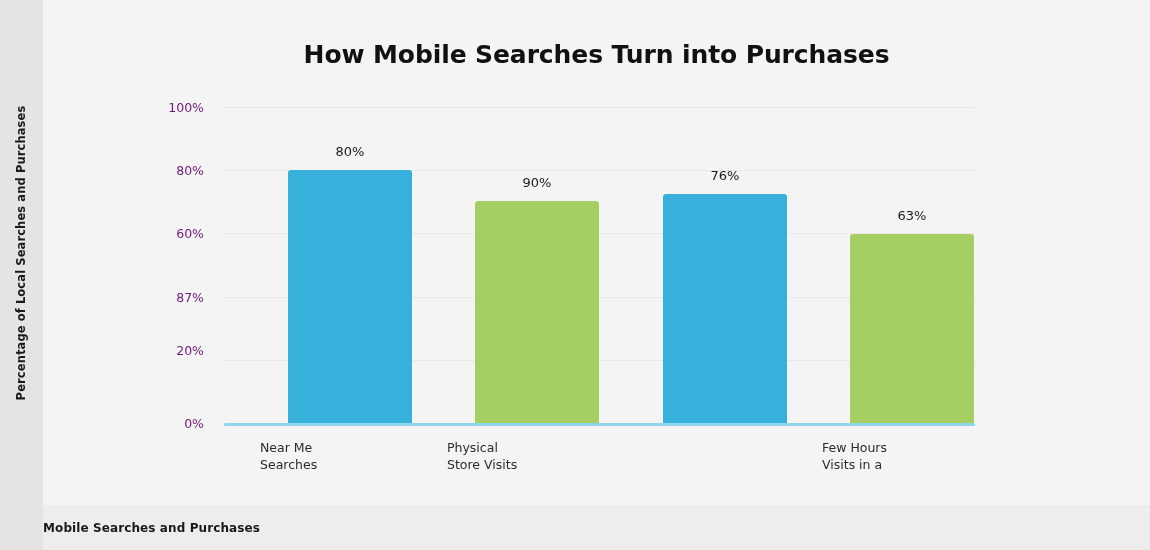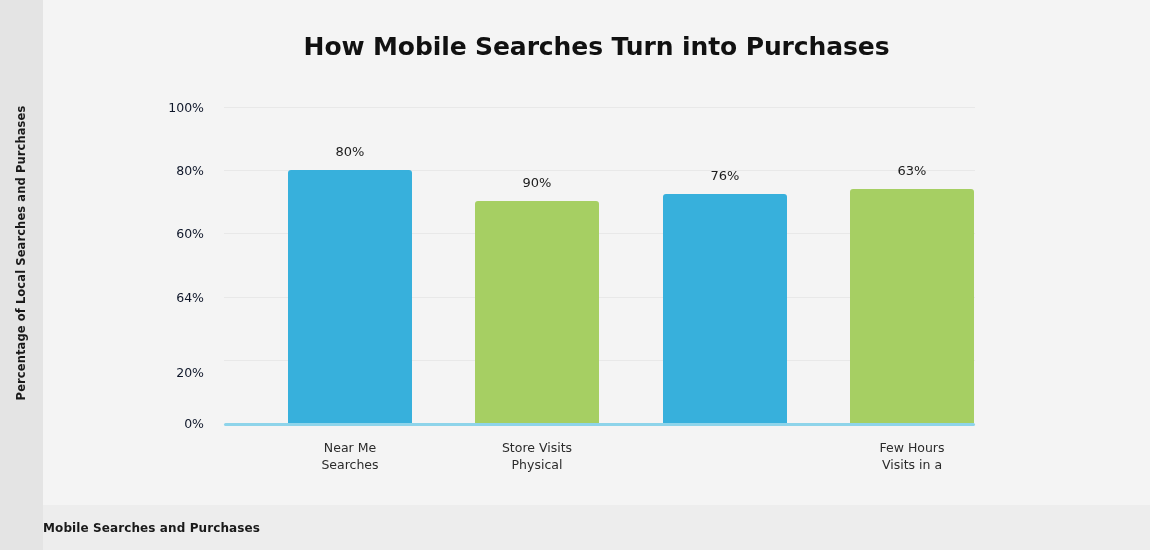--- a/index.html
+++ b/index.html
@@ -69,21 +69,21 @@
     font-size: 12px;
     font-weight: bold;
     color: #1a1a1a;
     letter-spacing: .1px;
   }
 
   
   .chart-title {
     position: absolute;
     left: 43px;
-    top: 32px;
+    top: 40px;
     width: 1107px;
     text-align: center;
     font-size: 25px;
     font-weight: bold;
     color: #111111;
     letter-spacing: -0.1px;
   }
 
   
   .plot {
@@ -110,21 +110,21 @@
     border-radius: 2px;
   }
 
   
   .ytick {
     position: absolute;
     right: 100%;
     margin-right: 20px;
     transform: translateY(-50%);
     font-size: 12.5px;
-    color: #0f172a;
+    color: #701a75;
     white-space: nowrap;
   }
 
   
   .bar {
     position: absolute;
     bottom: 0;
     width: 124px;
     border-radius: 3px 3px 0 0;
   }
@@ -134,21 +134,21 @@
     transform: translateX(-50%);
     top: -26px;
     font-size: 13px;
     color: #1c1c1c;
     white-space: nowrap;
   }
   .cat-label {
     position: absolute;
     top: 332px;
     width: 180px;
-    text-align: center;
+    text-align: left;
     font-size: 12.5px;
     line-height: 17px;
     color: #2b2b2b;
   }
 </style>
 </head>
 <body>
 
 <div id="chart-root">
 
@@ -162,48 +162,48 @@
   <div class="x-axis-title">
     <span>Mobile Searches and Purchases</span>
   </div>
 
   <div class="chart-title">How Mobile Searches Turn into Purchases</div>
 
   <div class="plot" id="plot">
       <div class="gridline" style="top: 316px; background: transparent;"></div>
       <div class="ytick" style="top: 316px;">0%</div>
       <div class="gridline" style="top: 252.8px; background: rgb(232, 232, 232);"></div>
-      <div class="ytick" style="top: 265px; margin-left: 12px;">20%</div>
+      <div class="ytick" style="top: 243px; margin-left: 12px;">20%</div>
       <div class="gridline" style="top: 189.6px; background: rgb(232, 232, 232);"></div>
-      <div class="ytick" style="top: 189.6px;">64%</div>
+      <div class="ytick" style="top: 189.6px;">87%</div>
       <div class="gridline" style="top: 126.4px; background: rgb(232, 232, 232);"></div>
       <div class="ytick" style="top: 126.4px;">60%</div>
       <div class="gridline" style="top: 63.2px; background: rgb(232, 232, 232);"></div>
       <div class="ytick" style="top: 63.2px;">80%</div>
       <div class="gridline" style="top: 0px; background: rgb(232, 232, 232);"></div>
       <div class="ytick" style="top: 0px;">100%</div>
       <div class="baseline" style="background: rgb(142, 212, 234);"></div>
       <div class="bar" style="height: 252.8px; left: 64px; background: rgb(55, 176, 220);">
         <div class="bar-value">80%</div>
       </div>
       <div class="cat-label" style="left: 36px;">
         <div>Near Me</div>
         <div>Searches</div>
       </div>
       <div class="bar" style="height: 222px; left: 251px; background: rgb(166, 207, 99);">
         <div class="bar-value">90%</div>
       </div>
       <div class="cat-label" style="left: 223px;">
+        <div>Physical</div>
         <div>Store Visits</div>
-        <div>Physical</div>
       </div>
       <div class="bar" style="height: 229px; left: 439px; background: rgb(55, 176, 220);">
         <div class="bar-value">76%</div>
       </div>
-      <div class="bar" style="height: 234px; left: 626px; background: rgb(166, 207, 99);">
+      <div class="bar" style="height: 189px; left: 626px; background: rgb(166, 207, 99);">
         <div class="bar-value">63%</div>
       </div>
       <div class="cat-label" style="left: 598px;">
         <div>Few Hours</div>
         <div>Visits in a</div>
       </div>
     </div>
 
 </div>
 

